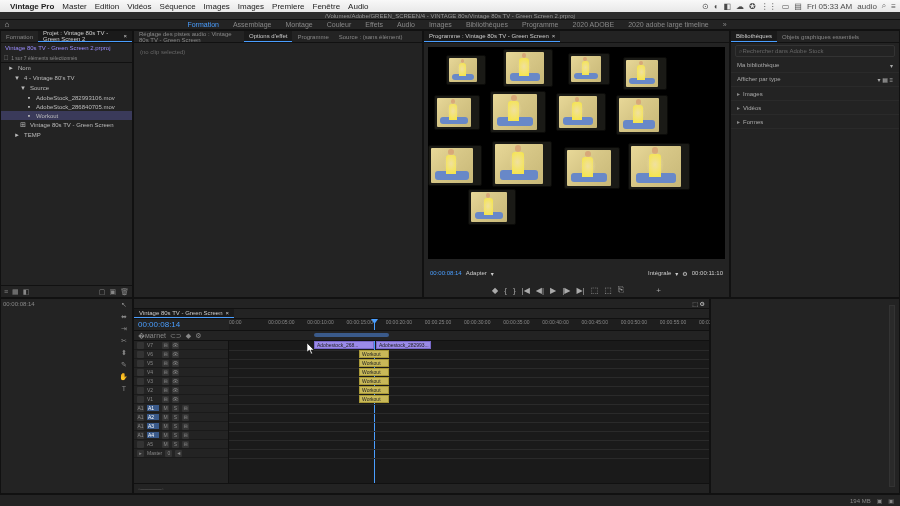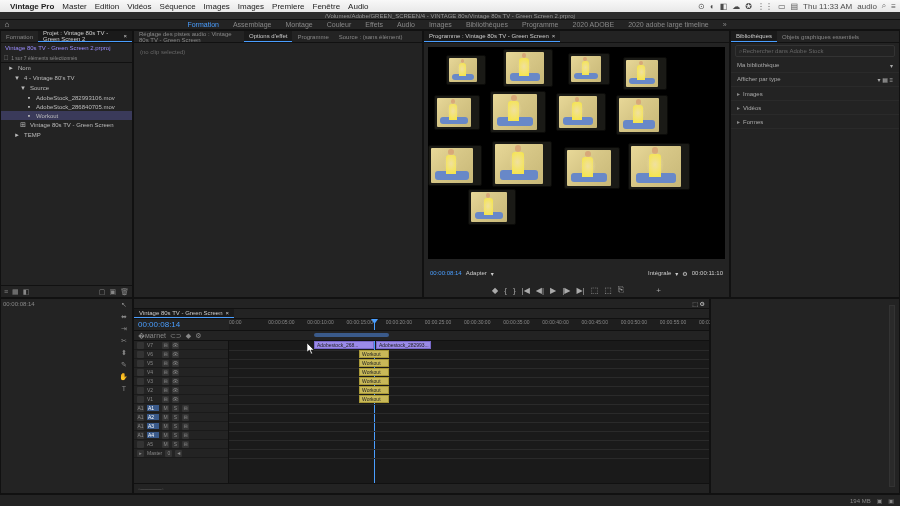--- a/index.html
+++ b/index.html
@@ -100,21 +100,21 @@
   <span class="item">Audio</span>
   <div class="right">
     <span>⊙</span>
     <span>◐</span>
     <span>◧</span>
     <span>☁</span>
     <span>✪</span>
     <span>⋮⋮</span>
     <span>▭</span>
     <span>▤</span>
-    <span>Thu 11:33 AM</span>
+    <span>Fri 05:33 AM</span>
     <span>audio</span>
     <span>⌕</span>
     <span>≡</span>
   </div>
 </div>
 
 <div class="titlebar">/Volumes/Adobe/GREEN_SCREEN/4 - VINTAGE 80s/Vintage 80s TV - Green Screen 2.prproj</div>
 
 <div class="home-row">
   <div class="home">⌂</div>

